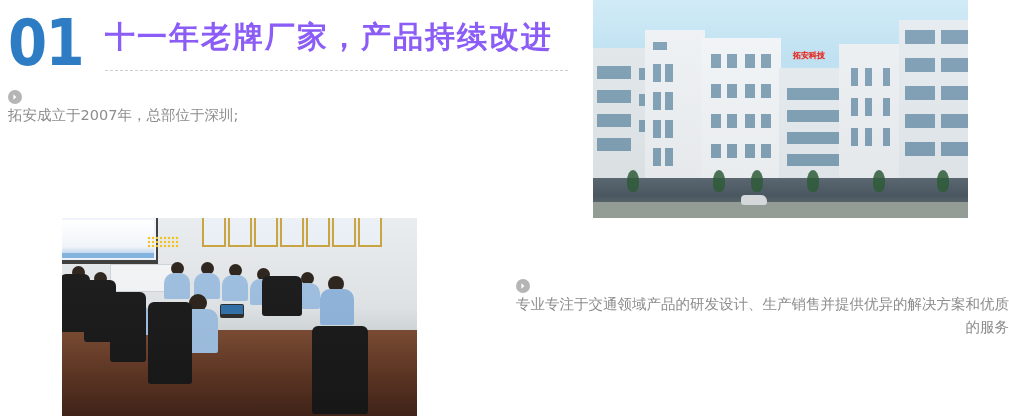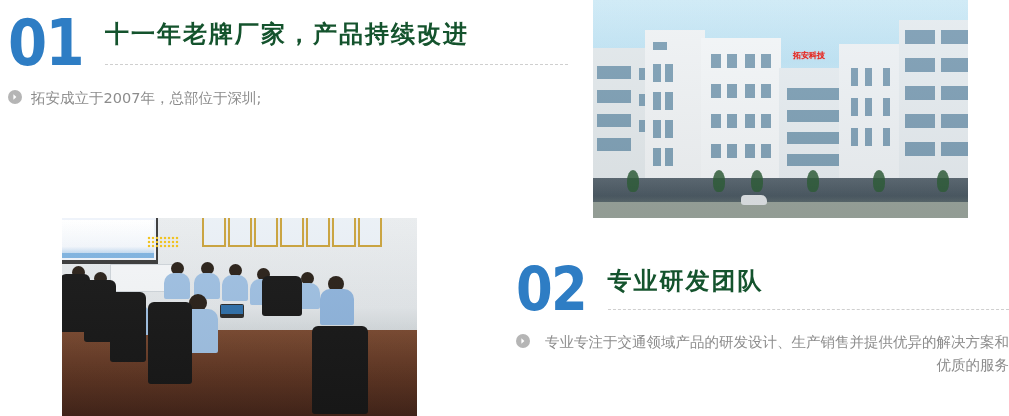--- a/index.html
+++ b/index.html
@@ -25,36 +25,37 @@
     letter-spacing:-2px;
     color:#2e7dc4;
     transform:scaleX(0.88);
     transform-origin:left top;
     white-space:nowrap;
   }
   .title-wrap{flex:1;min-width:0;}
   .title{
     font-family:Liberation Sans, sans-serif;
     font-weight:bold;
-    font-size:24px;
+    font-size:30px;
     line-height:1;
-    color:#14532d;
+    color:#8b5cf6;
     letter-spacing:2px;
     white-space:nowrap;
   }
   .dash{
     border-top:1px dashed #cfcfcf;
     margin-top:16px;
   }
 
   .bullets{margin-top:14px;}
   .bullet{
     display:flex;
     align-items:flex-start;
     margin-bottom:12px;
+    flex-direction:column;
   }
   .bullet-icon{
     flex:0 0 auto;
     width:14px;height:14px;
     border-radius:50%;
     background:#b5b5b5;
     margin-right:9px;
     margin-top:3px;
     position:relative;
   }
@@ -160,27 +161,20 @@
           <svg width="8" height="8" viewBox="0 0 8 8">
               <path d="M2.4 1.3 L5.4 4 L2.4 6.7 Z" fill="#ffffff"></path>
             </svg>
         </span>
         <span class="bullet-text">拓安成立于2007年，总部位于深圳;</span>
       </div>
     </div>
   </div>
 
   <div class="section" id="section-02">
-    <div class="head-row">
-      <div class="num">02</div>
-      <div class="title-wrap">
-        <div class="title">专业研发团队</div>
-        <div class="dash"></div>
-      </div>
-    </div>
     <div class="bullets">
       <div class="bullet">
         <span class="bullet-icon">
           <svg width="8" height="8" viewBox="0 0 8 8">
               <path d="M2.4 1.3 L5.4 4 L2.4 6.7 Z" fill="#ffffff"></path>
             </svg>
         </span>
         <span class="bullet-text">专业专注于交通领域产品的研发设计、生产销售并提供优异的解决方案和优质的服务</span>
       </div>
     </div>

